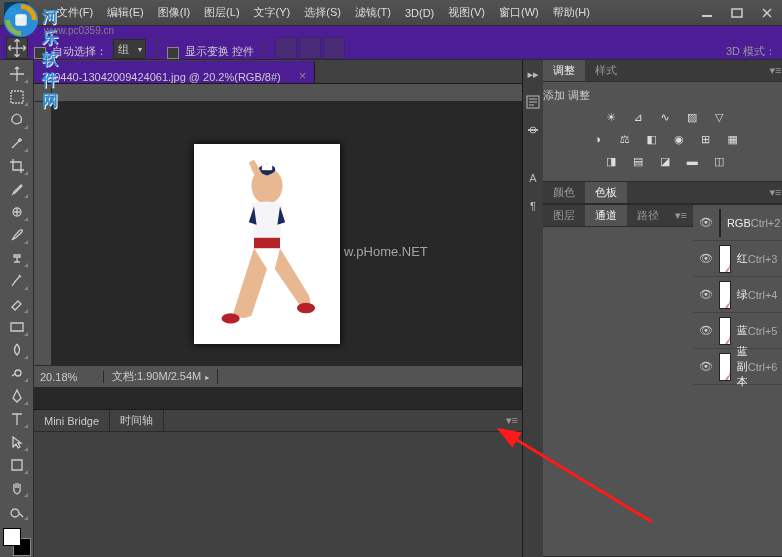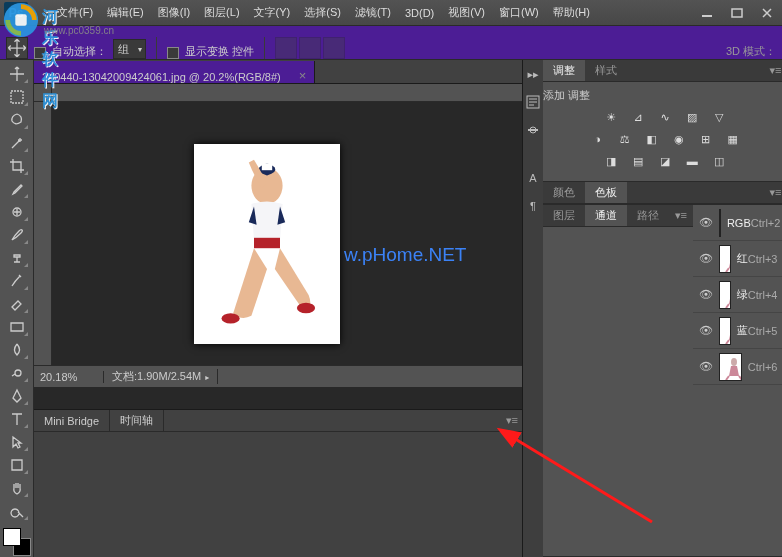--- a/index.html
+++ b/index.html
@@ -33,21 +33,21 @@
 .doc-area { flex:1; display:flex; flex-direction:column; background:#282828; }
 .doc-tabs { height:24px; background:#414141; display:flex; align-items:flex-end; border-bottom:1px solid #1a1a1a; }
 .doc-tab { height:22px; background:#4c1d95; color:#ccc; padding:0 8px; display:flex; align-items:flex-end; gap:18px; border-right:1px solid #1a1a1a; }
 .close-x { color:#888; cursor:pointer; font-size:13px; }
 .canvas-wrap { flex:1; position:relative; overflow:hidden; }
 .ruler-h { position:absolute; top:0; left:18px; right:0; height:18px; background:#535353; border-bottom:1px solid #2a2a2a; }
 .ruler-v { position:absolute; top:18px; left:0; width:18px; bottom:0; background:#535353; border-right:1px solid #2a2a2a; }
 .ruler-c { position:absolute; top:0; left:0; width:18px; height:18px; background:#535353; border-right:1px solid #2a2a2a; border-bottom:1px solid #2a2a2a; }
 .canvas { position:absolute; top:60px; left:160px; width:146px; height:200px; background:#fff; box-shadow:0 0 8px #000; }
 .figure { position:absolute; inset:8px; }
-.watermark { position:absolute; top:160px; left:310px; color:#3b82f6; font-size:19px; font-family:sans-serif; }
+.watermark { position:absolute; top:160px; left:310px; color:#a3a3a3; font-size:13px; font-family:sans-serif; }
 .status { height:22px; background:#535353; border-top:1px solid #2a2a2a; display:flex; align-items:center; color:#ccc; }
 .zoom { width:70px; padding:0 6px; border-right:1px solid #2a2a2a; }
 .docinfo { padding:0 8px; border-right:1px solid #2a2a2a; position:relative; }
 .docinfo::after { content:"▸"; margin-left:4px; font-size:8px; }
 .bottom-panels { height:148px; background:#414141; border-top:1px solid #1a1a1a;margin-top:22px; }
 .bp-tabs { height:22px; display:flex; align-items:center; border-bottom:1px solid #2a2a2a; padding-right:4px; }
 .bp-tab { padding:0 10px; color:#ccc; height:100%; display:flex; align-items:center; border-right:1px solid #2a2a2a; cursor:pointer; }
 .bp-menu { margin-left:auto; color:#999; cursor:pointer; }
 
 .side { width:260px; background:#535353; border-left:1px solid #1a1a1a; display:flex; }
@@ -410,20 +410,21 @@
     <div class="ch-key">Ctrl+5</div>
             </div>
             <div class="ch-row">
               <div class="ch-eye">👁</div>
     <div class="ch-thumb"><svg width="28" height="28" viewBox="0 0 28 28">
                   <rect width="28" height="28" fill="#fff"></rect>
                   <ellipse cx="14" cy="8" rx="3" ry="4" fill="#caa"></ellipse>
                   <path d="M11 12 L17 12 L19 22 L9 22 Z" fill="#c89"></path>
                   <path d="M9 22 L6 26 M19 22 L22 26" stroke="#c89" stroke-width="2"></path>
                 </svg></div>
+    <div class="ch-name">蓝 副本</div>
     <div class="ch-key">Ctrl+6</div>
             </div>
           </div>
       </div>
     </div>
   </div>
 </div>
 
 <svg class="arrow" viewBox="0 0 180 100">
   <defs>

